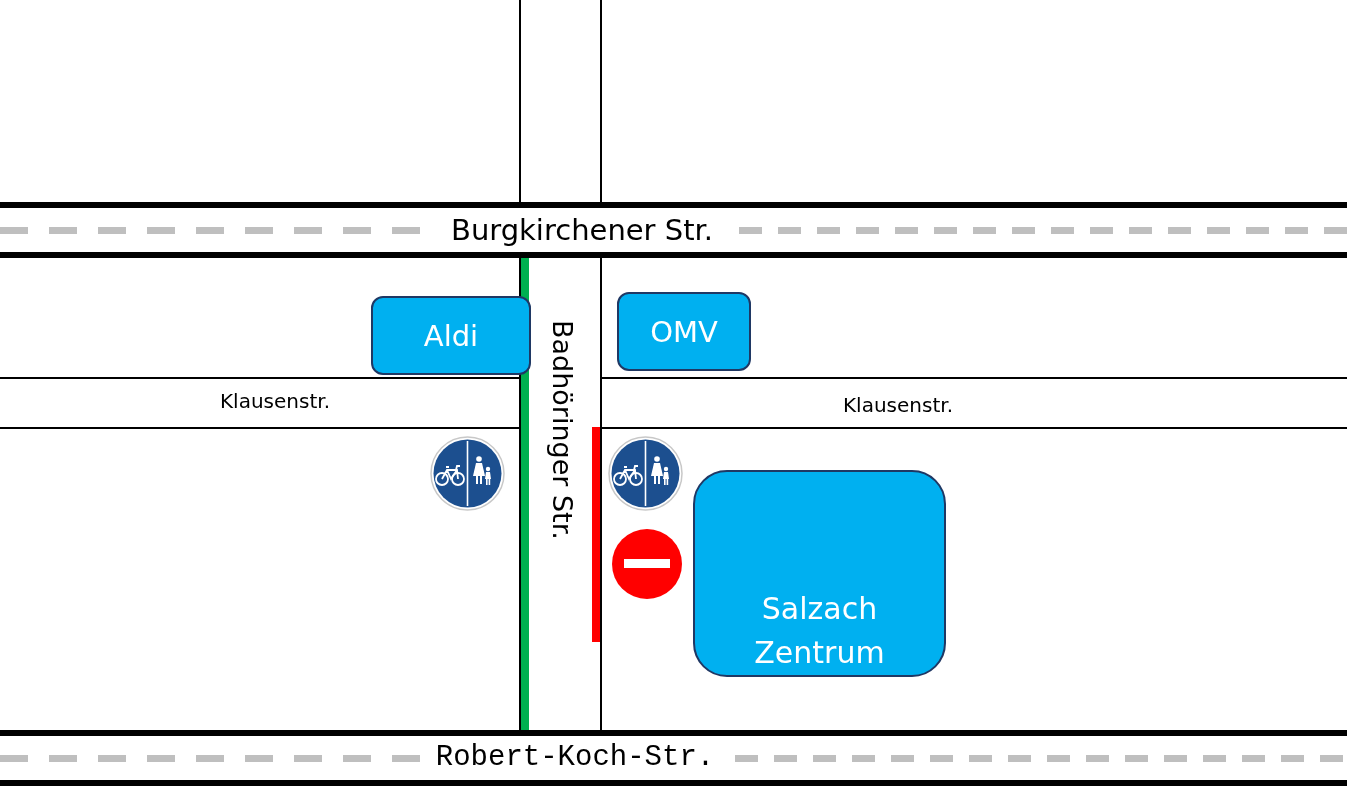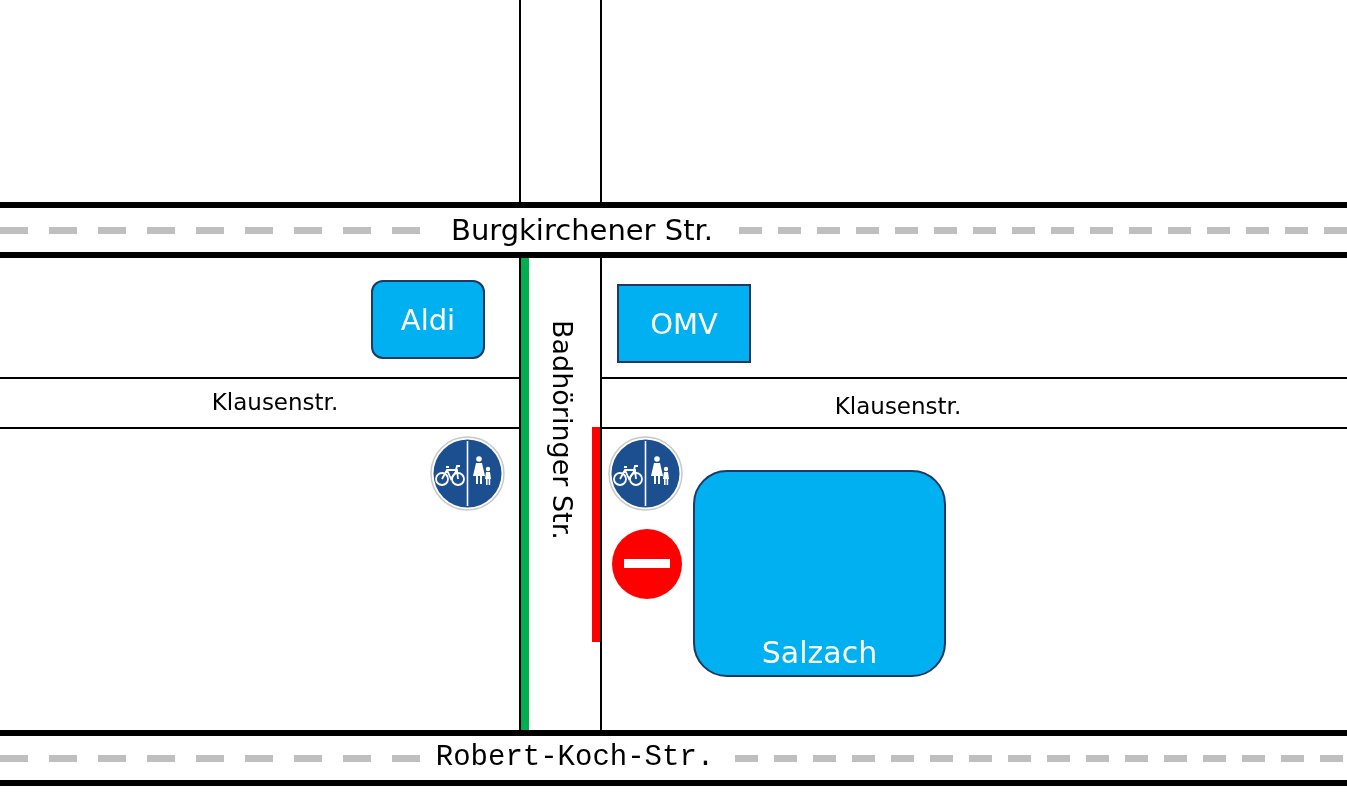--- a/index.html
+++ b/index.html
@@ -5,21 +5,21 @@
   html, body { margin:0; padding:0; background:#ffffff; }
   body { width:1347px; height:804px; position:relative; overflow:hidden;
          font-family: "DejaVu Sans", "Liberation Sans", sans-serif; }
   .abs { position:absolute; }
   .hline { position:absolute; background:#000; }
   .vline { position:absolute; background:#000; }
   .dashes { position:absolute; height:7px;
     background-image: repeating-linear-gradient(to right, #bfbfbf 0, #bfbfbf 28px, transparent 28px, transparent 49px); }
   .road-label { position:absolute; background:#fff; color:#000; font-size:29px; white-space:nowrap;
                 text-align:center; line-height:40px; }
-  .side-label { position:absolute; color:#000; font-size:23px; white-space:nowrap; text-align:center; }
+  .side-label { position:absolute; color:#000; font-size:20px; white-space:nowrap; text-align:center; }
   .poi { position:absolute; background:#00b0f0; border:2px solid #1f3864; color:#fff;
          display:flex; align-items:center; justify-content:center; text-align:center;
          box-sizing:border-box; font-size:29px; }
   .poi-big { font-size:30px; line-height:44px; flex-direction:column;justify-content:flex-end; }
   .vert-label { position:absolute; font-size:27px; color:#000; white-space:nowrap;
                 transform-origin:left top; transform: rotate(90deg); }
 </style>
 </head>
 <body>
 
@@ -49,28 +49,29 @@
 <div class="hline" style="left:601px;top:377px;width:746px;height:2px;"></div>
 <div class="hline" style="left:601px;top:427px;width:746px;height:2px;"></div>
 <div class="side-label" style="left:793px;top:393px;width:210px;">Klausenstr.</div>
 
 <div class="vline" style="left:519px;top:257px;width:2px;height:474px;"></div>
 <div class="vline" style="left:600px;top:257px;width:2px;height:474px;"></div>
 <div class="abs" style="left:521px;top:258px;width:8px;height:472px;background:#00b050;"></div>
 <div class="abs" style="left:592px;top:427px;width:8px;height:215px;background:#ff0000;"></div>
 <div class="vert-label" style="left:578px;top:320px;">Badhöringer Str.</div>
 
-<div class="poi" style="left:371px;top:280px;width:114px;height:79px;border-radius:12px;">
+<div class="poi" style="left:371px;top:296px;width:160px;height:79px;border-radius:12px;">
   <span>Aldi</span>
 </div>
-<div class="poi" style="left:617px;top:284px;width:134px;height:79px;border-radius:0;">
+<div class="poi" style="left:617px;top:292px;width:134px;height:79px;border-radius:12px;">
   <span>OMV</span>
 </div>
 <div class="poi poi-big" style="left:693px;top:470px;width:253px;height:207px;border-radius:34px;">
   <span>Salzach</span>
+  <span>Zentrum</span>
 </div>
 
 <svg class="abs" style="left:430px;top:436px;" width="75" height="75" viewBox="0 0 75 75">
   <circle cx="37.5" cy="37.5" r="36.5" fill="#ffffff" stroke="#c8c8c8" stroke-width="1.5"></circle>
   <circle cx="37.5" cy="37.5" r="34" fill="#1c4f8f"></circle>
   <line x1="37.5" y1="5" x2="37.5" y2="70" stroke="#fff" stroke-width="1.6"></line>
   <g fill="none" stroke="#fff" stroke-width="1.8">
     <circle cx="12" cy="43" r="6"></circle>
       <circle cx="28" cy="43" r="6"></circle>
     <path d="M12 43 L17 34 L27 34 L28 43 M17 34 L21 43 L27 34 M16 31 L19 31 M26 34 L27 30 L30 30"></path>

